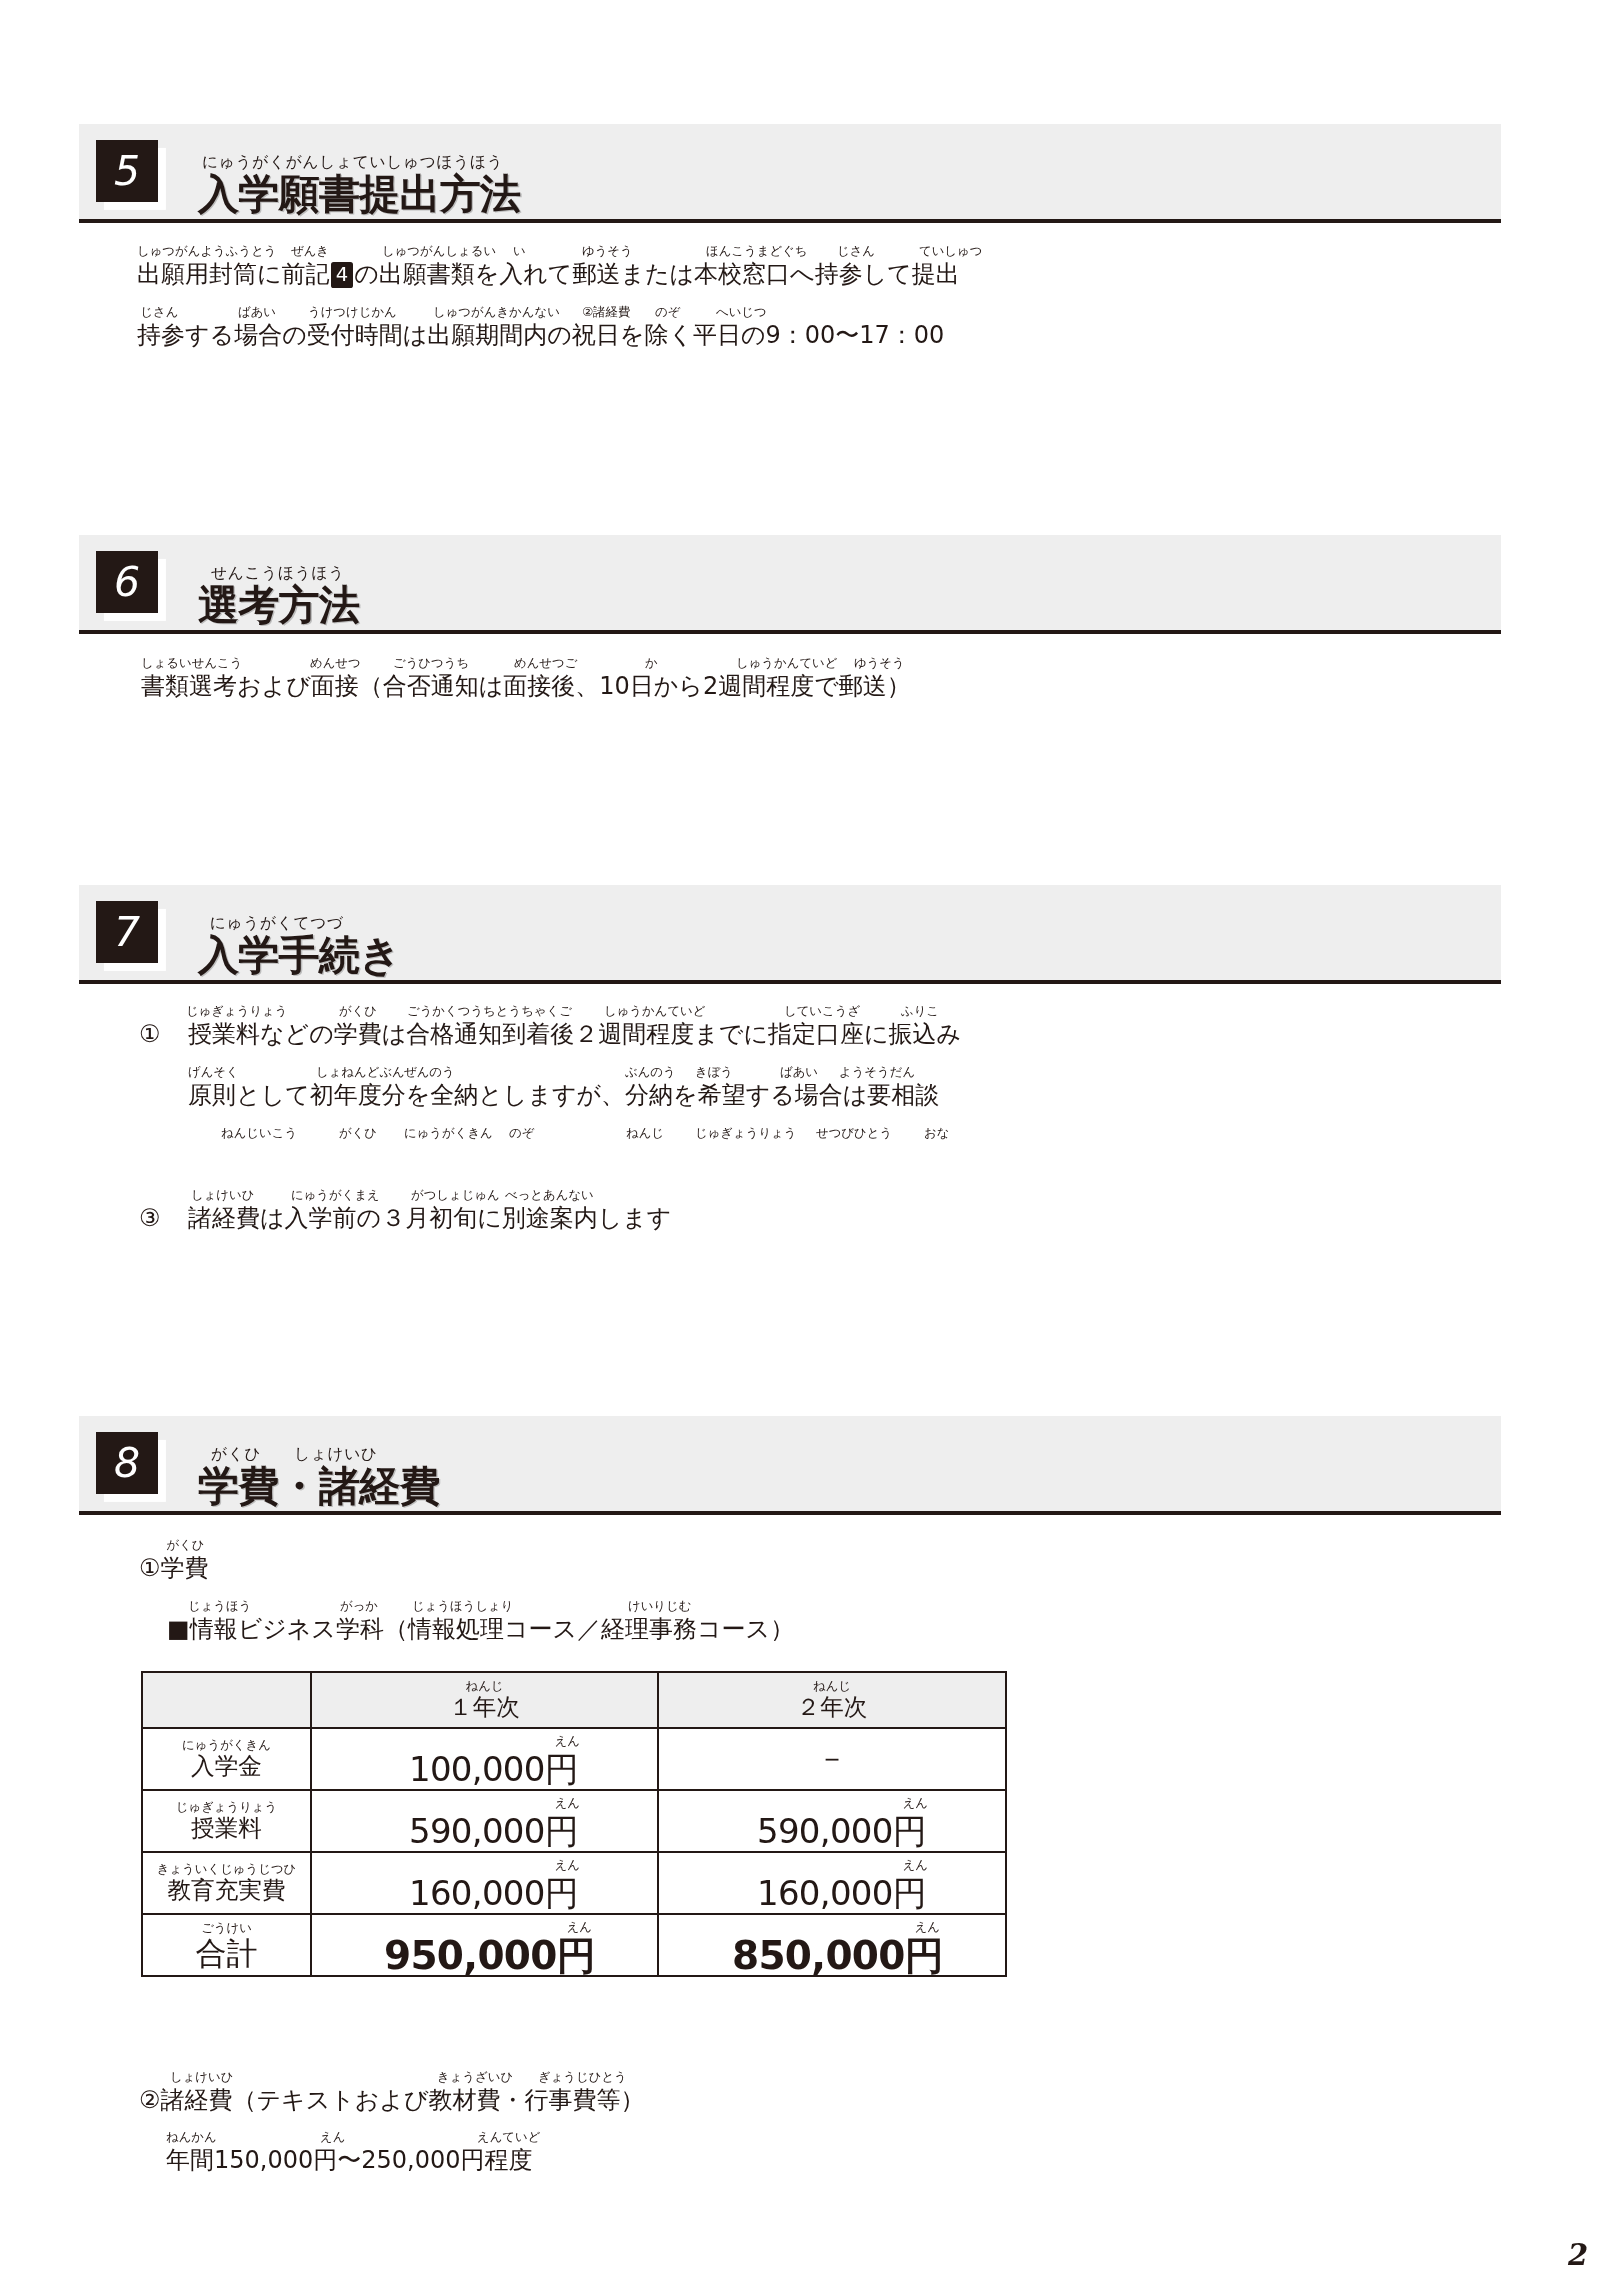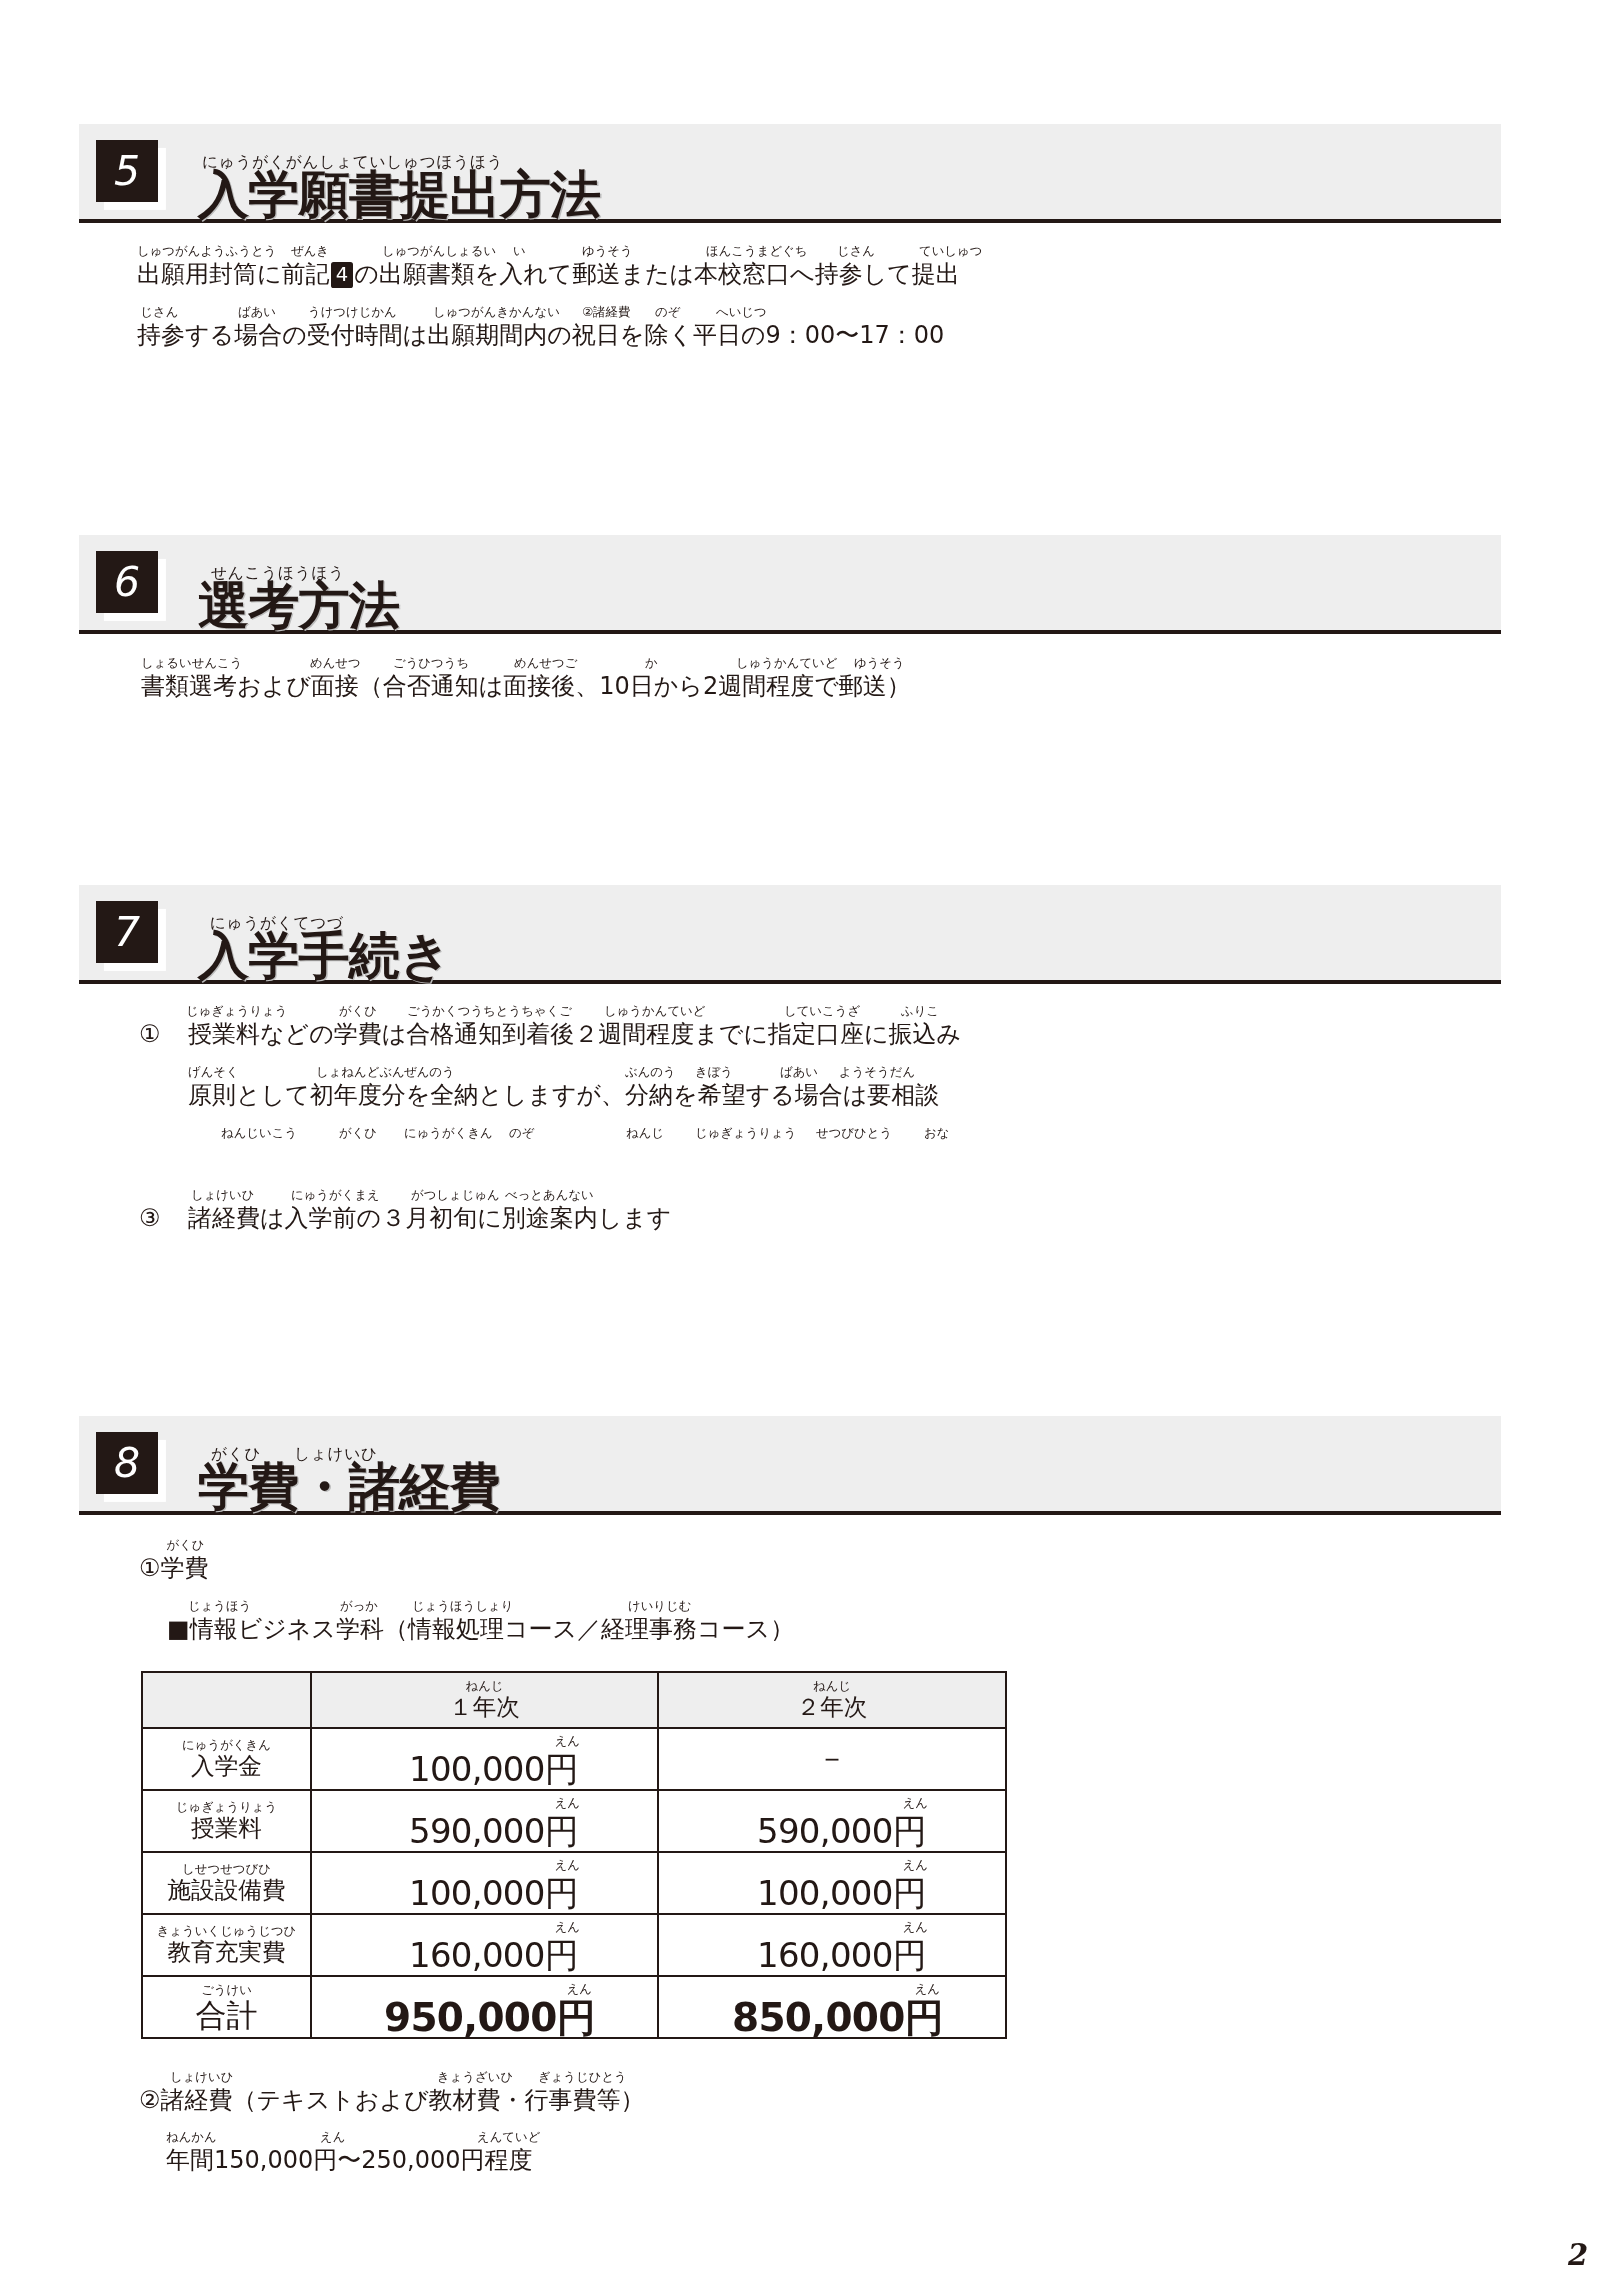--- a/index.html
+++ b/index.html
@@ -7,21 +7,21 @@
          font-family: "DejaVu Sans", "Liberation Sans", sans-serif; color: #231815; }
   .band { position: absolute; left: 79px; width: 1422px; height: 99px; background: #eeeeee;
           border-bottom: 4.6px solid #231815; box-sizing: border-box; }
   .numbox { position: absolute; left: 17px; top: 16.4px; width: 62px; height: 62px; background: #231815;
             box-shadow: 7.9px 7.9px 0 #ffffff; }
   .numbox span { position: absolute; left: 0; right: 0; top: 0; bottom: 0; color: #ffffff;
                  font-size: 41px; font-style: italic; text-align: center; line-height: 62px;
                  font-family: "DejaVu Sans", sans-serif; }
   .title { position: absolute; left: 119px; top: 27.5px; }
   .title .ruby { font-size: 15.7px; letter-spacing: 0.7px; height: 19.6px; line-height: 19.6px; white-space: nowrap; }
-  .title .main { font-size: 51px; font-weight: bold; line-height: 47px; white-space: nowrap; letter-spacing: -0.7px;
+  .title .main { font-size: 41px; font-weight: bold; line-height: 47px; white-space: nowrap; letter-spacing: -0.7px;
                  text-shadow: 1.3px 1.3px 0 #bdbdbd; }
   .line { position: absolute; white-space: nowrap; }
   .line .ruby { font-size: 12.4px; height: 17px; line-height: 17px; position: relative; }
   .line .ruby span { position: absolute; top: 0; white-space: nowrap; }
   .line .text { font-size: 24px; line-height: 30px; }
   .badge4 { display: inline-block; background: #231815; color: #fff; font-size: 19.6px; width: 22px; height: 26px;
             line-height: 26px; text-align: center; border-radius: 2.6px; vertical-align: 1.3px; margin: 0 1.3px; }
   table.fees { position: absolute; left: 141px; top: 1671px; border-collapse: collapse; }
   table.fees td { border: 2.6px solid #231815; padding: 0; position: relative; box-sizing: border-box; }
   table.fees tr { height: 56px; }
@@ -224,28 +224,20 @@
   <tr>
     <td class="cell-label">
           <span class="r">じゅぎょうりょう</span>
           <span class="t">授業料</span>
         </td>
     <td class="amt"><span class="r" style="right:77px">えん</span><span class="t">590,000円</span></td>
     <td class="amt"><span class="r" style="right:77px">えん</span><span class="t">590,000円</span></td>
   </tr>
   <tr>
     <td class="cell-label">
-          <span class="r">しせつせつびひ</span>
-          <span class="t">施設設備費</span>
-        </td>
-    <td class="amt"><span class="r" style="right:77px">えん</span><span class="t">100,000円</span></td>
-    <td class="amt"><span class="r" style="right:77px">えん</span><span class="t">100,000円</span></td>
-  </tr>
-  <tr>
-    <td class="cell-label">
           <span class="r">きょういくじゅうじつひ</span>
           <span class="t">教育充実費</span>
         </td>
     <td class="amt"><span class="r" style="right:77px">えん</span><span class="t">160,000円</span></td>
     <td class="amt"><span class="r" style="right:77px">えん</span><span class="t">160,000円</span></td>
   </tr>
   <tr>
     <td class="cell-label">
           <span class="r">ごうけい</span>
           <span class="t big">合計</span>

